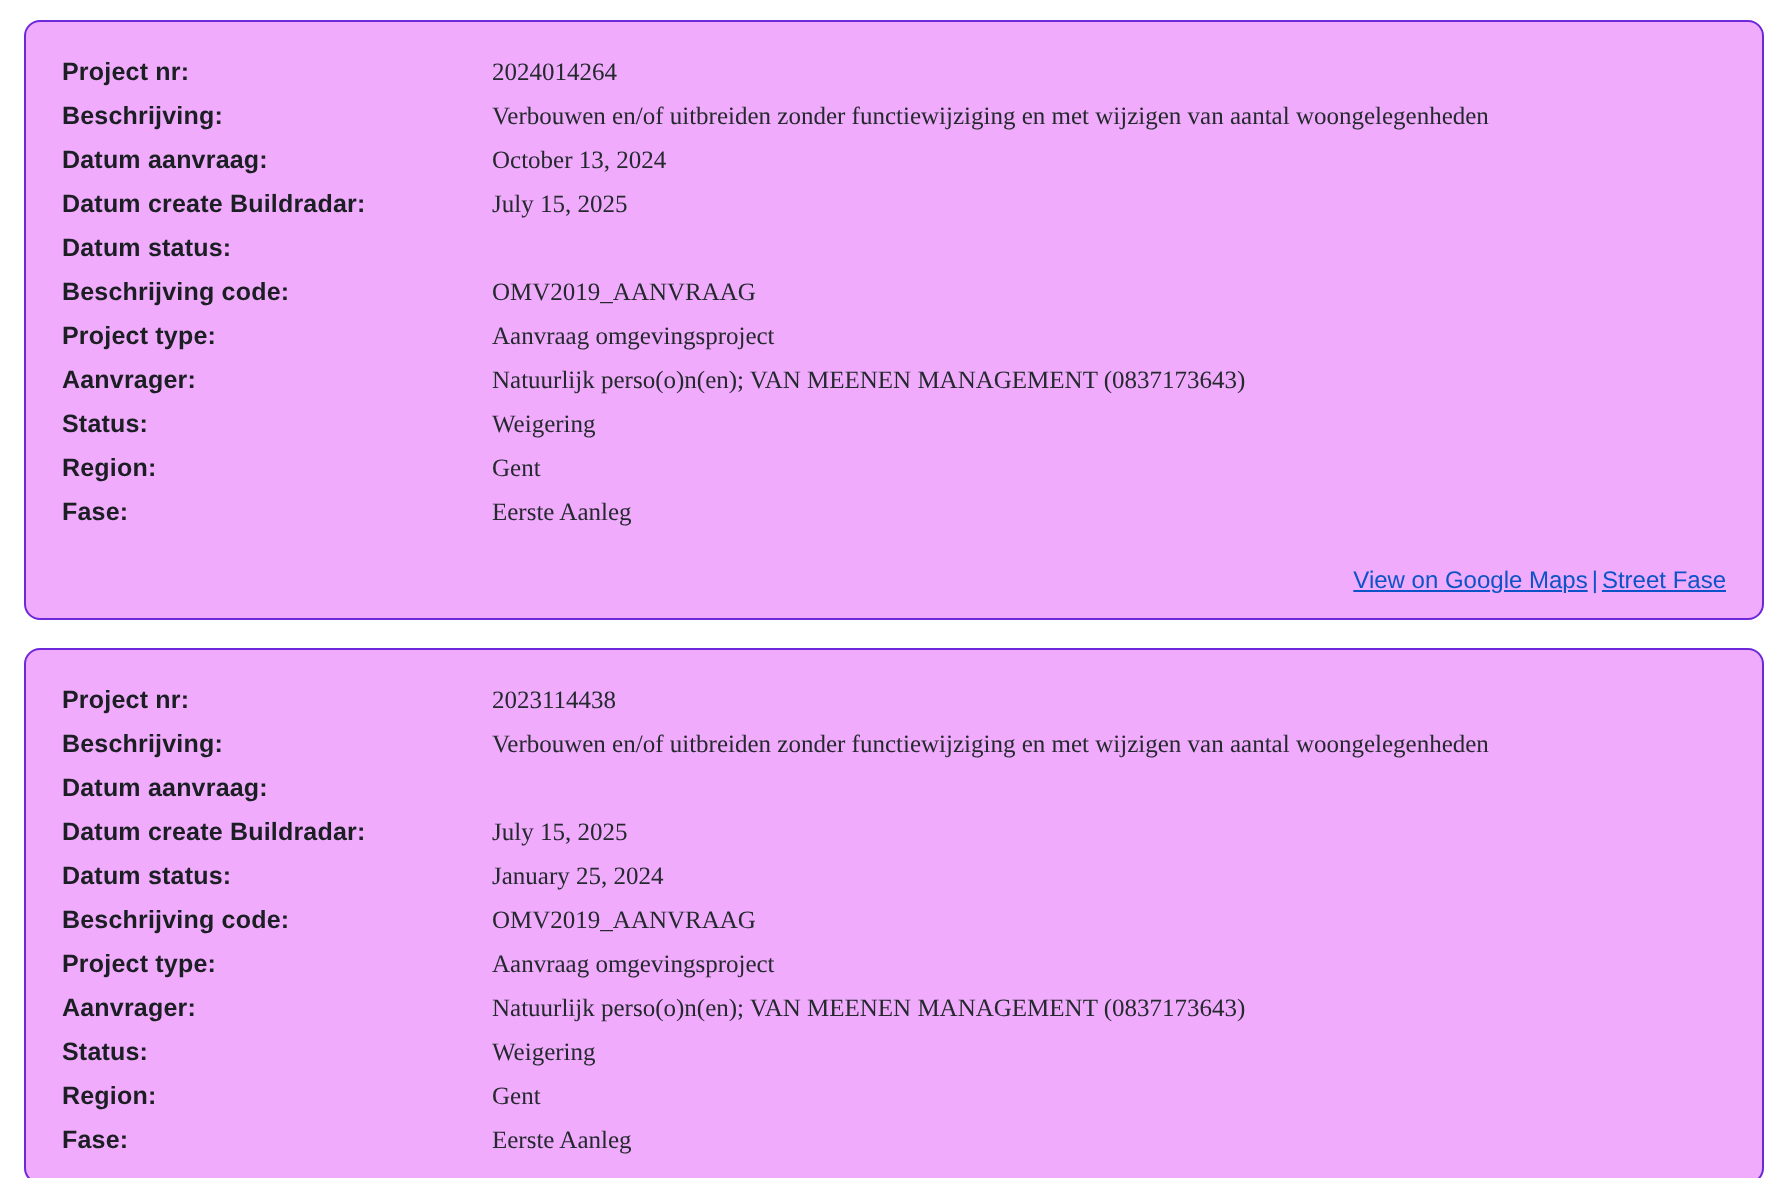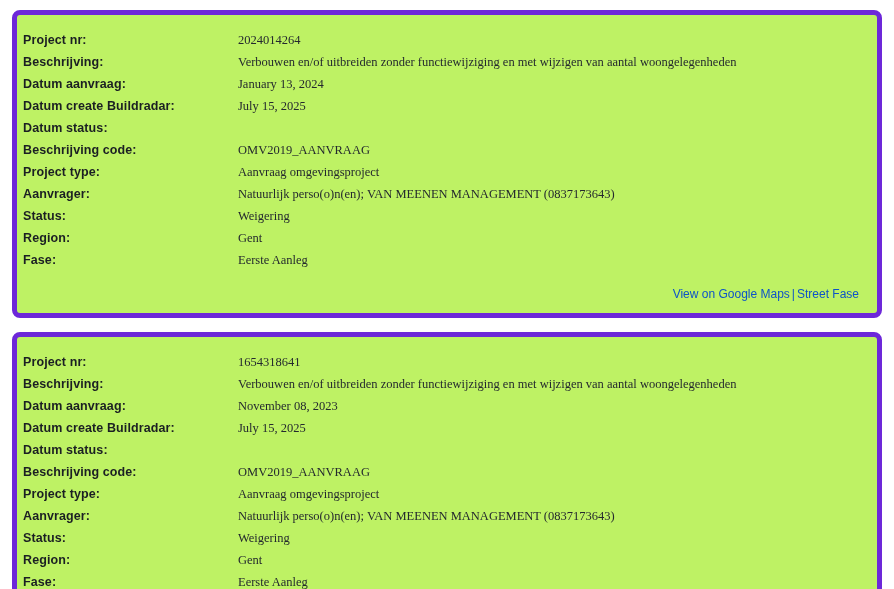--- a/index.html
+++ b/index.html
@@ -12,26 +12,26 @@
     width: 894px;
     height: 589px;
     overflow: hidden;
     color: #212529;
   }
   .page {
     padding: 10px 12px 0 12px;
     box-sizing: border-box;
   }
   .card {
-    border: 5px solid #6d28d9;
+    border: 1px solid #6d28d9;
     border-radius: 8px;
-    background: #bef264;
+    background: #f0abfc;
     box-sizing: border-box;
     margin-bottom: 14px;
-    padding: 14px 18px 10px 6px;
+    padding: 14px 18px 10px 18px;
   }
   .row {
     display: flex;
     align-items: baseline;
     line-height: 22px;
     margin-bottom: 0px;
     padding: 0;
   }
   .row .label {
     width: 215px;
@@ -48,20 +48,21 @@
     font-family: Liberation Serif, serif;
   }
   .links {
     text-align: right;
     margin-top: 16px;
     margin-bottom: 2px;
     font-size: 12px;
   }
   .links a {
     color: #0d53c8;
+    text-decoration: underline;
     cursor: pointer;
     margin-top: 33px;
   }
   .links .sep {
     color: #0d53c8;
     padding: 0 2px;
   }
 </style>
 </head>
 <body>
@@ -72,21 +73,21 @@
     <div class="row">
       <div class="label">Project nr:</div>
       <div class="value">2024014264</div>
     </div>
     <div class="row">
       <div class="label">Beschrijving:</div>
       <div class="value">Verbouwen en/of uitbreiden zonder functiewijziging en met wijzigen van aantal woongelegenheden</div>
     </div>
     <div class="row">
       <div class="label">Datum aanvraag:</div>
-      <div class="value">January 13, 2024</div>
+      <div class="value">October 13, 2024</div>
     </div>
     <div class="row">
       <div class="label">Datum create Buildradar:</div>
       <div class="value">July 15, 2025</div>
     </div>
     <div class="row">
       <div class="label">Datum status:</div>
     </div>
     <div class="row">
       <div class="label">Beschrijving code:</div>
@@ -113,36 +114,36 @@
       <div class="value">Eerste Aanleg</div>
     </div>
     <div class="links">
       <a>View on Google Maps</a><span class="sep">|</span><a>Street Fase</a>
     </div>
   </div>
 
   <div class="card">
     <div class="row">
       <div class="label">Project nr:</div>
-      <div class="value">1654318641</div>
+      <div class="value">2023114438</div>
     </div>
     <div class="row">
       <div class="label">Beschrijving:</div>
       <div class="value">Verbouwen en/of uitbreiden zonder functiewijziging en met wijzigen van aantal woongelegenheden</div>
     </div>
     <div class="row">
       <div class="label">Datum aanvraag:</div>
-      <div class="value">November 08, 2023</div>
     </div>
     <div class="row">
       <div class="label">Datum create Buildradar:</div>
       <div class="value">July 15, 2025</div>
     </div>
     <div class="row">
       <div class="label">Datum status:</div>
+      <div class="value">January 25, 2024</div>
     </div>
     <div class="row">
       <div class="label">Beschrijving code:</div>
       <div class="value">OMV2019_AANVRAAG</div>
     </div>
     <div class="row">
       <div class="label">Project type:</div>
       <div class="value">Aanvraag omgevingsproject</div>
     </div>
     <div class="row">

